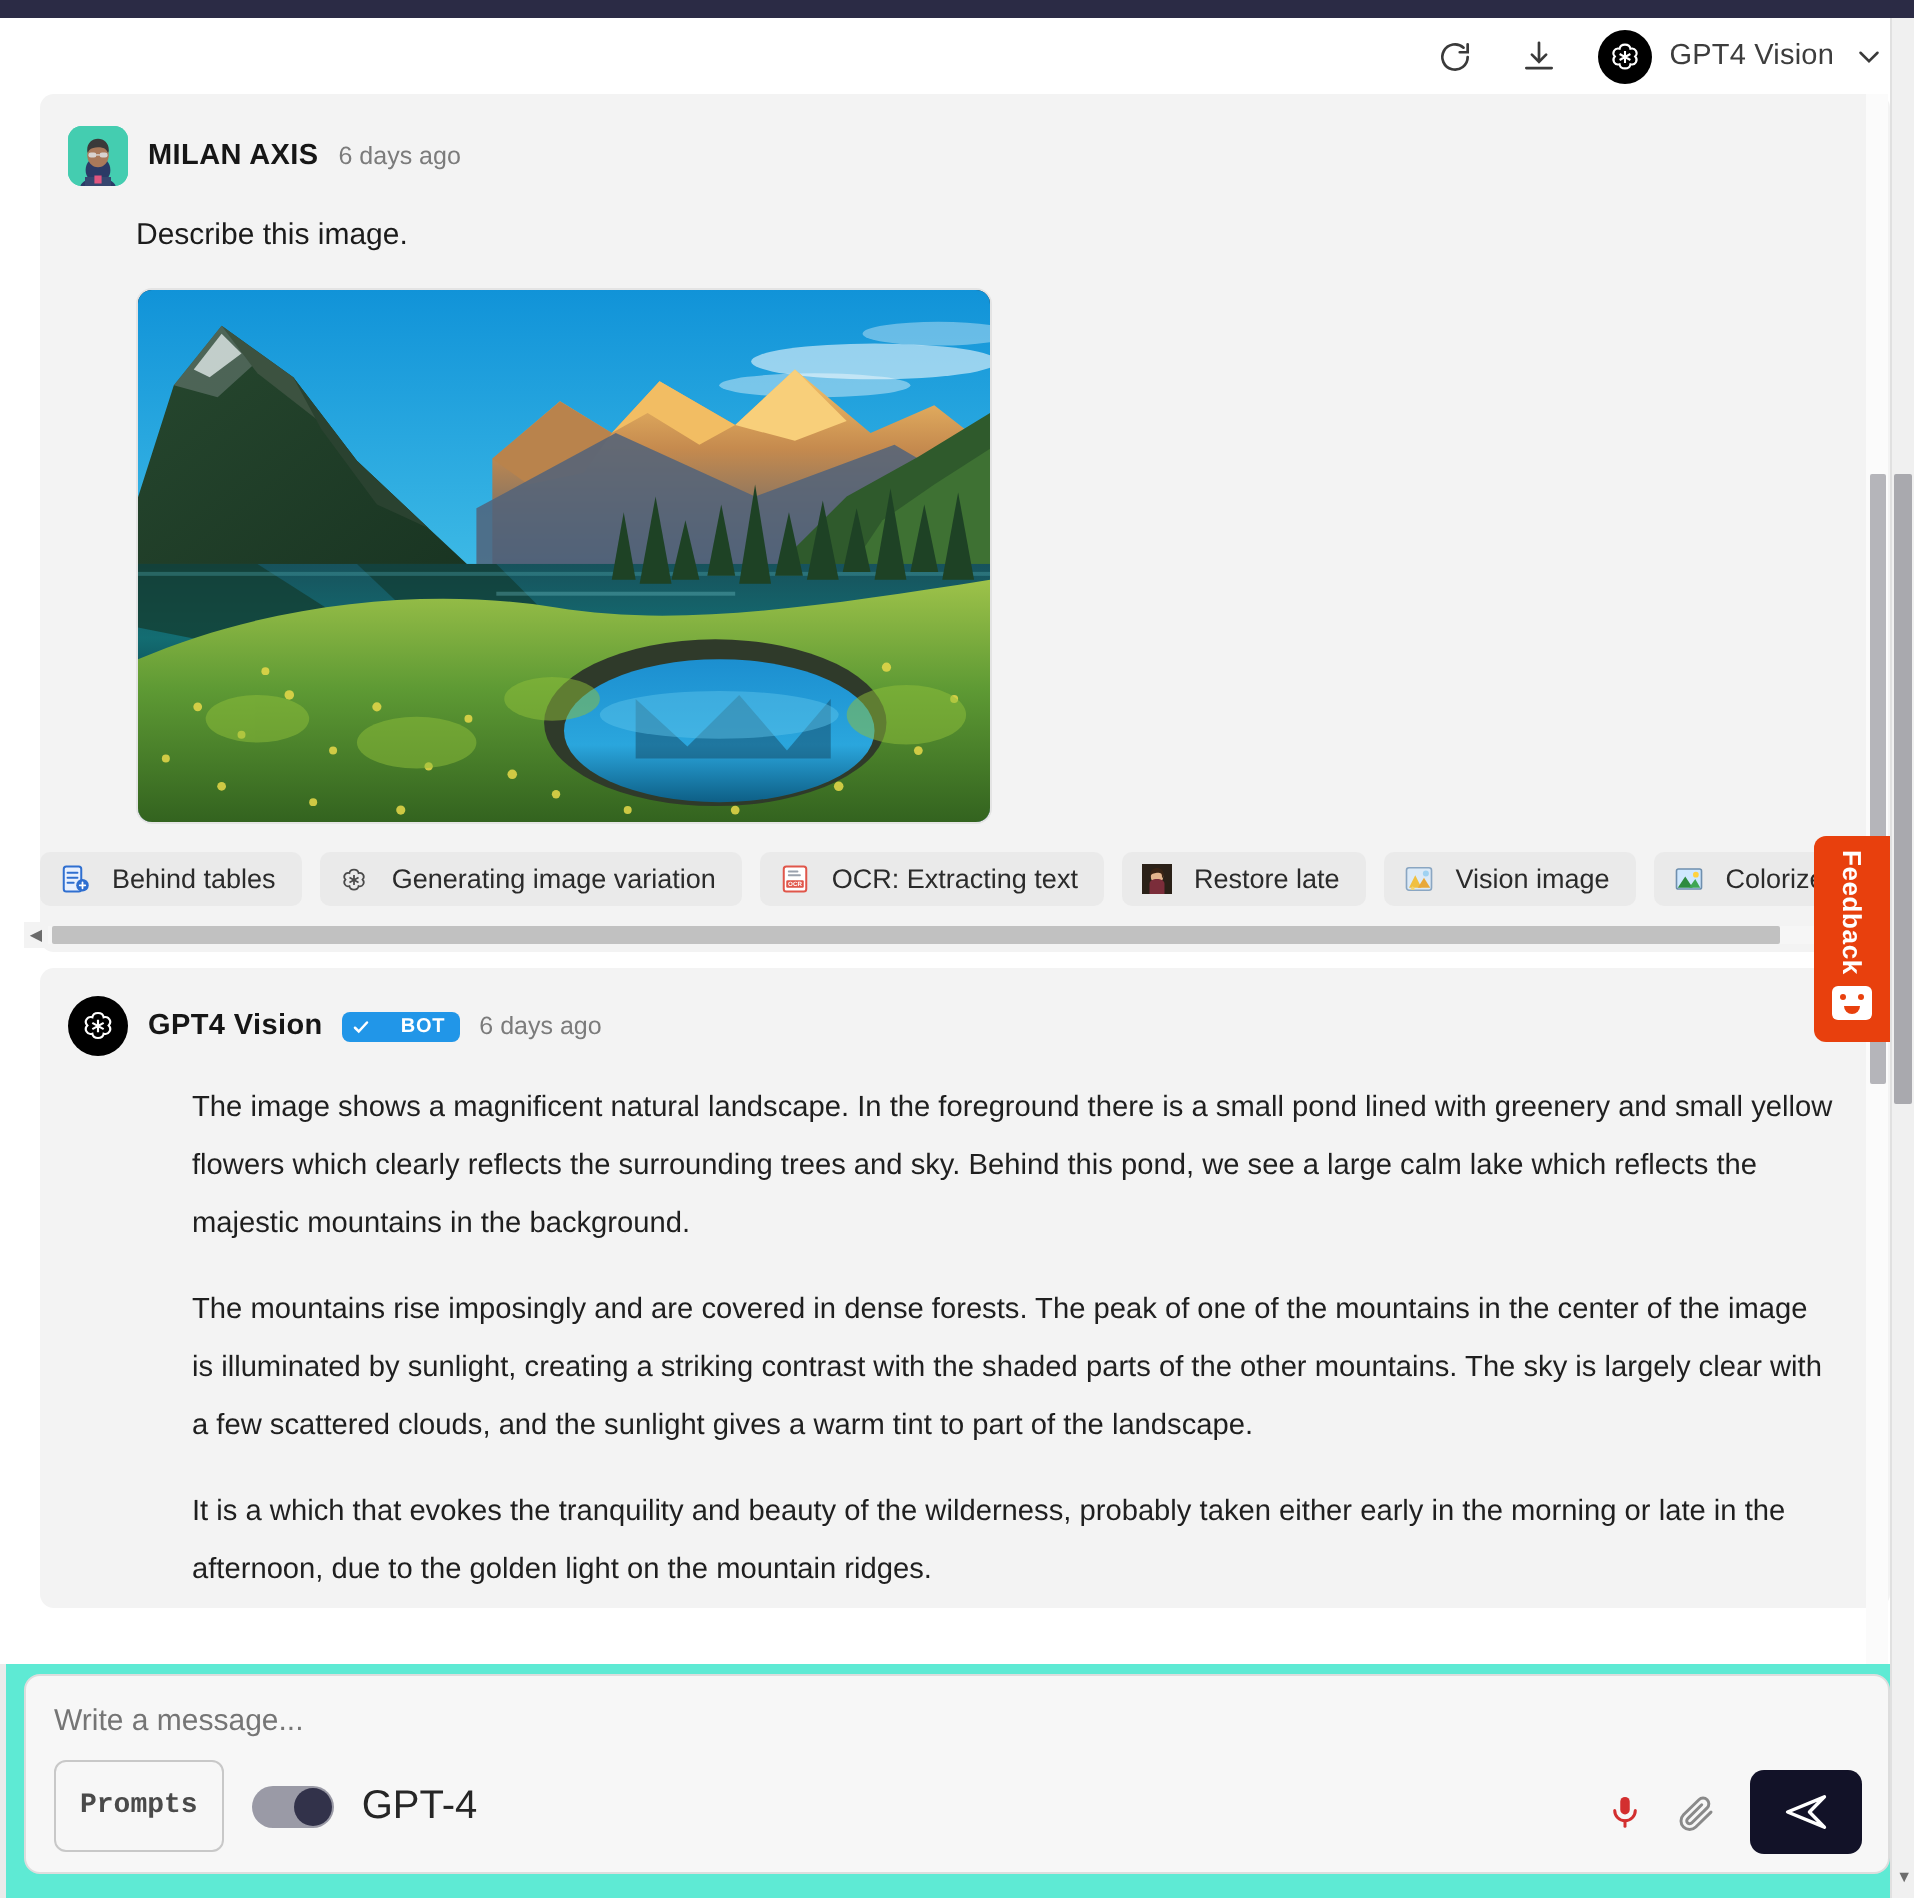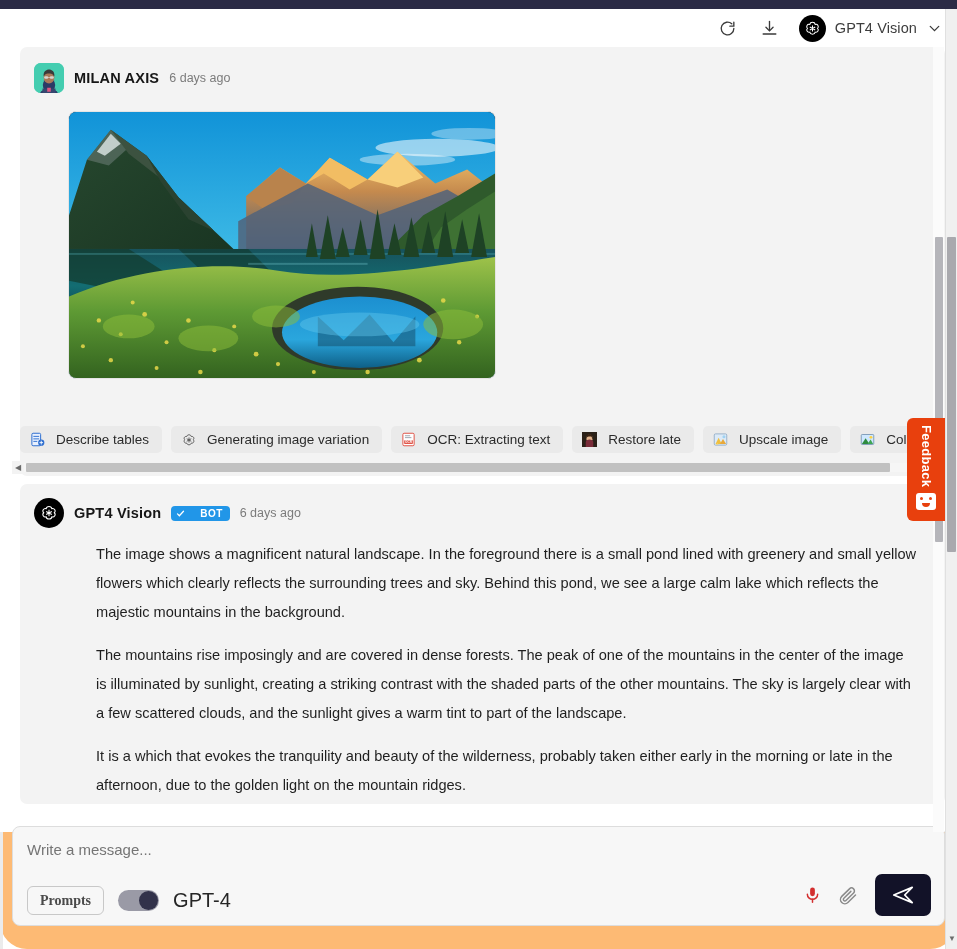--- a/index.html
+++ b/index.html
@@ -6,22 +6,21 @@
   html, body {
     width: 957px; height: 949px;
     overflow: hidden;
     font-family: "Liberation Sans", sans-serif;
     background: #ffffff;
   }
 
   #app {
     position: relative;
     width: 957px; height: 949px;
-    background: #fdba74;
-    border-radius: 27px;
+    background: #5eead4;
   }
 
   
   .topbar {
     position: absolute; top: 0; left: 0;
     width: 957px; height: 9px;
     background: #2b2b45;
   }
 
   
@@ -159,44 +158,44 @@
     font-size: 14.6px; color: #1f1f1f;
     line-height: 29px;
     margin-top: 14px;
     padding-right: 14px;
     margin-left: 28px;
   }
   .para:first-child { margin-top: 12px; }
 
   
   .composer {
-    position: absolute; left: 12px; bottom: 23px;
+    position: absolute; left: 12px; bottom: 12px;
     width: 933px; height: 100px;
     background: #f7f7f7;
     border: 1px solid #dddddd;
     border-radius: 8px;
   }
   .composer-input {
     position: absolute; left: 14px; top: 14px;
     font-size: 15px; color: #7c7c7c;
     background: transparent; border: none; outline: none;
     width: 700px;
     font-family: "Liberation Sans", sans-serif;
   }
   .composer-bottom {
     position: absolute; left: 14px; bottom: 10px;
     display: flex; align-items: center; gap: 14px;
   }
   .prompts-btn {
     border: 1px solid #c8c8c8; background: #f7f7f7;
-    border-radius: 6px; height: 29px;
+    border-radius: 6px; height: 46px;
     padding: 0 12px;
     font-size: 14px; color: #4a4a4a; font-weight: bold;
     cursor: pointer;
-    font-family: Liberation Serif, serif;
+    font-family: Liberation Mono, monospace;
   }
   .toggle {
     width: 41px; height: 21px; border-radius: 11px;
     background: #9a9aa6; position: relative; cursor: pointer;
   }
   .toggle .knob {
     position: absolute; right: 1px; top: 1px;
     width: 19px; height: 19px; border-radius: 50%;
     background: #32324a;
   }
@@ -331,20 +330,21 @@
             <rect x="10.2" y="13.2" width="4" height="2.6" rx="1.2" fill="#ddd" opacity=".9"></rect>
             <rect x="15.8" y="13.2" width="4" height="2.6" rx="1.2" fill="#ddd" opacity=".9"></rect>
             <rect x="14.1" y="14.1" width="1.8" height=".7" fill="#ddd" opacity=".9"></rect>
           </svg>
         </div>
         <span class="sender">MILAN AXIS</span>
         <span class="ts">6 days ago</span>
       </div>
 
       <div class="msg-body">
+        <div class="usertext">Describe this image.</div>
 
         <div class="photo">
           <svg viewBox="0 0 428 268" preserveAspectRatio="none">
             <defs>
               <linearGradient id="sky" x1="0" y1="0" x2="0" y2="1">
                 <stop offset="0%" stop-color="#1193d8"></stop>
                 <stop offset="55%" stop-color="#3fbbe6"></stop>
                 <stop offset="100%" stop-color="#b9e4ef"></stop>
               </linearGradient>
               <linearGradient id="water" x1="0" y1="0" x2="0" y2="1">
@@ -488,21 +488,21 @@
 
       <div class="chip">
         <span class="cicon">
           <svg width="15" height="15" viewBox="0 0 24 24">
             <rect x="3" y="2" width="14" height="20" rx="2" fill="#e8f0fe" stroke="#2f6fd0" stroke-width="1.6"></rect>
             <path d="M6 7h8M6 11h8M6 15h5" stroke="#2f6fd0" stroke-width="1.5" stroke-linecap="round"></path>
             <circle cx="18" cy="17" r="5" fill="#2f6fd0"></circle>
             <path d="M18 14.6v4.8M15.8 17h4.4" stroke="#fff" stroke-width="1.4" stroke-linecap="round"></path>
           </svg>
         </span>
-        <span>Describe tables</span>
+        <span>Behind tables</span>
       </div>
 
       <div class="chip">
         <span class="cicon">
           <svg width="16" height="16" viewBox="0 0 24 24" fill="none" stroke="#4a4a4a" stroke-width="1.3">
             <path d="M12 4.2c2 0 3.2 1.3 3.4 2.6 1.3-.4 2.8.1 3.5 1.3.7 1.2.4 2.7-.5 3.6.9.9 1.2 2.4.5 3.6-.7 1.2-2.2 1.7-3.5 1.3-.2 1.3-1.4 2.6-3.4 2.6s-3.2-1.3-3.4-2.6c-1.3.4-2.8-.1-3.5-1.3-.7-1.2-.4-2.7.5-3.6-.9-.9-1.2-2.4-.5-3.6.7-1.2 2.2-1.7 3.5-1.3C8.8 5.5 10 4.2 12 4.2z"></path>
             <path d="M12 8.2v7.6M8.6 10.1l6.8 3.8M15.4 10.1l-6.8 3.8"></path>
           </svg>
         </span>
         <span>Generating image variation</span>
@@ -535,21 +535,21 @@
       <div class="chip">
         <span class="cicon">
           <svg width="15" height="15" viewBox="0 0 24 24">
             <rect x="2" y="3" width="20" height="18" rx="2" fill="#dceaf7" stroke="#8aa6c2" stroke-width="1.3"></rect>
             <polygon points="4,19 9,9 14,19" fill="#f0c040"></polygon>
             <polygon points="11,19 16,11 21,19" fill="#e8a83a"></polygon>
             <circle cx="17.5" cy="7.5" r="2.4" fill="#9fd2f2"></circle>
             <path d="M5 20.5l2-3 2 3z" fill="#f5d56a"></path>
           </svg>
         </span>
-        <span>Upscale image</span>
+        <span>Vision image</span>
       </div>
 
       <div class="chip">
         <span class="cicon">
           <svg width="15" height="15" viewBox="0 0 24 24">
             <rect x="2" y="4" width="20" height="16" rx="1.5" fill="#cfe8ff" stroke="#6f8fae" stroke-width="1.3"></rect>
             <polygon points="3,19 9,10 15,19" fill="#2e8b3f"></polygon>
             <polygon points="12,19 17,12 21,19" fill="#3fa653"></polygon>
             <circle cx="17.5" cy="8.5" r="2.3" fill="#ffd23f"></circle>
           </svg>

